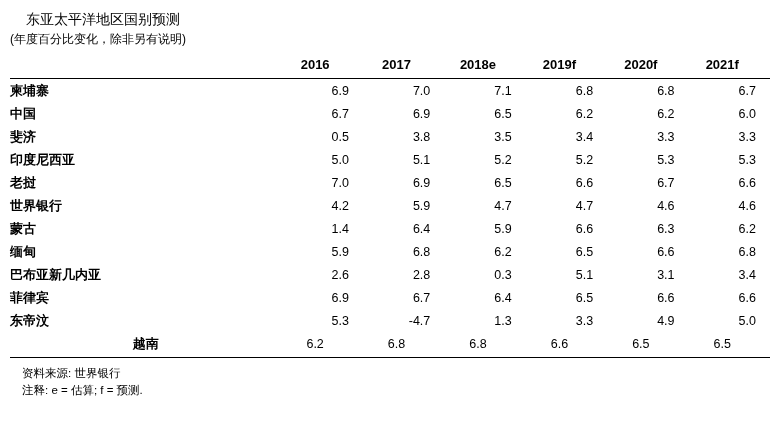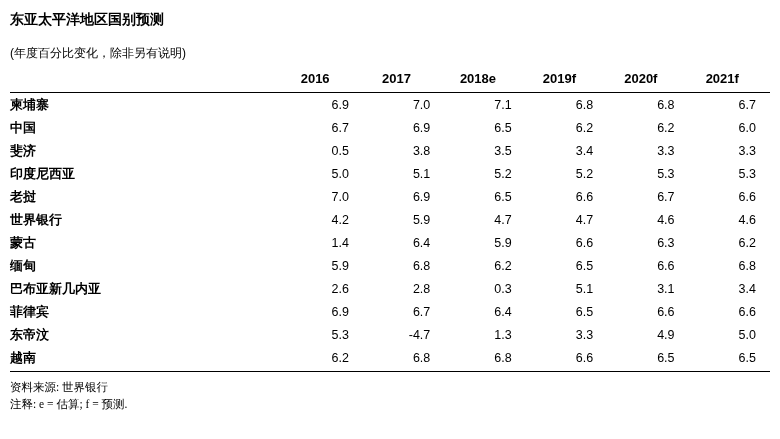--- a/index.html
+++ b/index.html
@@ -16,28 +16,28 @@
   }
   .page {
     position: relative;
     width: 780px;
     height: 439px;
     box-sizing: border-box;
     padding: 8px 10px 0 10px;
   }
   .title {
     font-size: 14px;
-    font-weight: bold;
+    font-weight: normal;
     line-height: 18px;
-    margin: 2px 0 0 0;
+    margin: 2px 0 0 16px;
   }
   .subtitle {
     font-size: 12px;
     line-height: 16px;
-    margin: 17px 0 6px 0;
+    margin: 3px 0 6px 0;
   }
   table.data {
     width: 760px;
     border-collapse: collapse;
     table-layout: fixed;
     font-size: 12.5px;
   }
   table.data col.label-col { width: 270px; }
   table.data col.num-col { width: 81px; }
   thead th {
@@ -62,29 +62,29 @@
     white-space: nowrap;
   }
   tbody td.num {
     text-align: right;
     padding-right: 14px;
     font-size: 12.5px;
   }
   tbody tr.last-row td {
     border-bottom: 1.5px solid #000;
     padding-bottom: 4px;
+    text-align: center;
   }
   .notes {
     margin-top: 7px;
     font-size: 11.5px;
     line-height: 16px;
   }
   .notes .note-line {
-    margin: 0 0 1px 0;
-    font-family: Liberation Serif, serif;
+    margin: 0 0 1px 12px;
   }
 </style>
 </head>
 <body>
 
 <div class="page">
 
   <div class="title">东亚太平洋地区国别预测</div>
   <div class="subtitle">(年度百分比变化，除非另有说明)</div>
 

